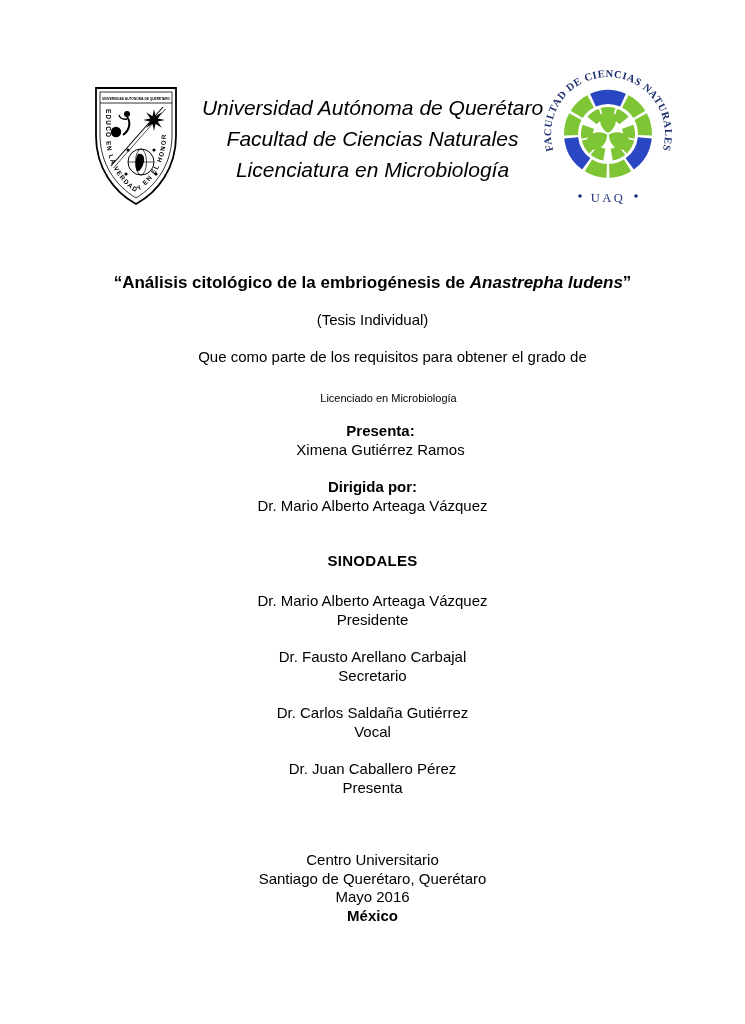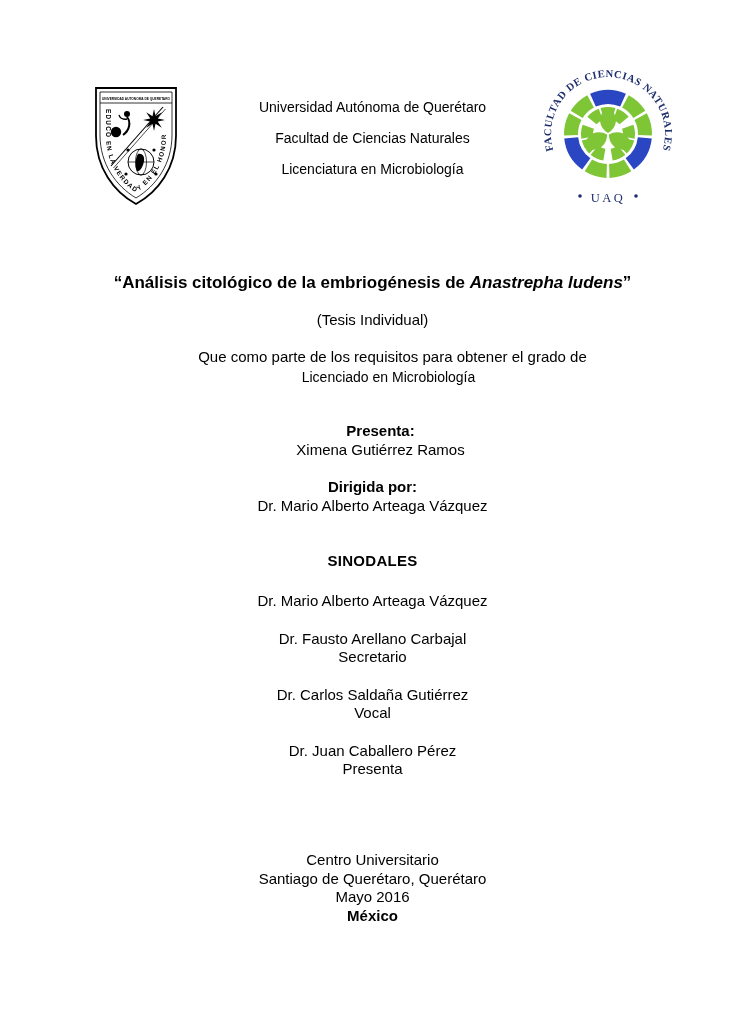--- a/index.html
+++ b/index.html
@@ -6,28 +6,28 @@
   .page {
     position:relative;
     width:745px; height:1024px;
     margin:0 auto;
     background:#ffffff;
     font-family:"Liberation Sans", sans-serif;
     color:#000;
     overflow:hidden;
   }
   .abs { position:absolute; left:0; right:0; text-align:center; }
-  .header-text { top:92px; font-size:14px; line-height:31px; }
+  .header-text { top:92px; font-size:21px; line-height:31px;font-style:italic; }
   .logo-left  { position:absolute; left:86px;  top:84px; width:100px; height:124px; }
   .logo-right { position:absolute; left:542px; top:70px; width:132px; height:146px; }
   .title-line { top:273px; font-size:17px; font-weight:bold; }
   .title-line em { font-style:italic; }
   .subtitle   { top:311px; font-size:15px; }
   .degree1    { top:348px; font-size:15px;margin-left:40px; }
-  .degree2    { top:369px; font-size:14px;padding-left:32px; }
+  .degree2    { top:392px; font-size:11px;padding-left:32px; }
   .presenta   { top:422px; font-size:15px; line-height:18.5px;margin-left:16px; }
   .dirigida   { top:478px; font-size:15px; line-height:18.5px; }
   .bold-label { font-weight:bold; }
   .sino-head  { top:552px; font-size:15px; font-weight:bold; letter-spacing:0.3px;text-align:center; }
   .sino-list  { top:592px; font-size:15px; line-height:18.5px; }
   .sino-group { margin-bottom:19px; }
   .footer     { top:851px; font-size:15px; line-height:18.5px; }
   .footer .country { font-weight:bold; }
   svg text { user-select:none; }
 </style>
@@ -124,20 +124,21 @@
 
   <div class="abs dirigida">
     <div class="bold-label">Dirigida por:</div>
     <div>Dr. Mario Alberto Arteaga Vázquez</div>
   </div>
 
   <div class="abs sino-head">SINODALES</div>
   <div class="abs sino-list">
     <div class="sino-group">
       <div>Dr. Mario Alberto Arteaga Vázquez</div>
+      <div>Presidente</div>
     </div>
     <div class="sino-group">
       <div>Dr. Fausto Arellano Carbajal</div>
       <div>Secretario</div>
     </div>
     <div class="sino-group">
       <div>Dr. Carlos Saldaña Gutiérrez</div>
       <div>Vocal</div>
     </div>
     <div class="sino-group">

